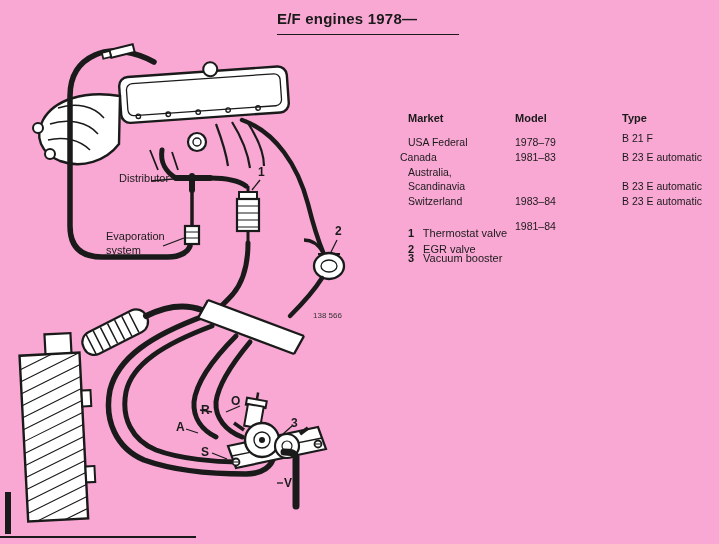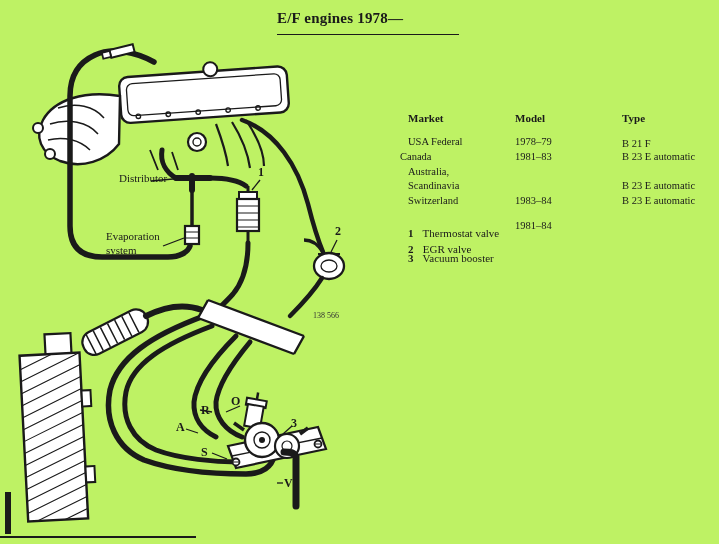--- a/index.html
+++ b/index.html
@@ -1,18 +1,18 @@
 <!DOCTYPE html>
 <html><head>
 <meta charset="utf-8">
 <style>
   html,body{margin:0;padding:0;background:#e8e8e8;}
   .page{
-    position:relative;width:719px;height:544px;background:#bef264;
-    font-family:Liberation Serif, serif;color:#1a1a1a;
+    position:relative;width:719px;height:544px;background:#f9a8d4;
+    font-family:Liberation Sans, sans-serif;color:#1a1a1a;
     overflow:hidden;margin:0 auto;
   }
   .abs{position:absolute;}
   .title{font-size:15px;font-weight:bold;letter-spacing:.2px;}
   .title-underline{border-bottom:1.6px solid #1a1a1a;}
   .th{font-size:11px;font-weight:bold;}
   .td{font-size:10.5px;font-weight:normal;white-space:nowrap;}
   .legend-row{font-size:11px;white-space:nowrap;}
   .legend-num{font-weight:bold;display:inline-block;width:12px;}
   .dlabel{font-size:11px;line-height:1.25;}
@@ -163,21 +163,21 @@
   </svg>
 
   <div class="abs title title-underline" style="left:277px;top:10px;width:182px;padding-bottom:7px;">E/F engines 1978—</div>
 
   <div class="abs th" style="left:408px;top:112px;">Market</div>
   <div class="abs th" style="left:515px;top:112px;">Model</div>
   <div class="abs th" style="left:622px;top:112px;">Type</div>
 
   <div class="abs td" style="left:408px;top:136px;">USA Federal</div>
   <div class="abs td" style="left:515px;top:136px;">1978–79</div>
-  <div class="abs td" style="left:622px;top:138px;">B 21 F</div>
+  <div class="abs td" style="left:622px;top:132px;">B 21 F</div>
 
   <div class="abs td" style="left:400px;top:151px;">Canada</div>
   <div class="abs td" style="left:515px;top:151px;">1981–83</div>
   <div class="abs td" style="left:622px;top:151px;">B 23 E automatic</div>
 
   <div class="abs td" style="left:408px;top:166px;">Australia,</div>
 
   <div class="abs td" style="left:408px;top:180px;">Scandinavia</div>
   <div class="abs td" style="left:515px;top:180px;margin-top:40px;">1981–84</div>
   <div class="abs td" style="left:622px;top:180px;">B 23 E automatic</div>

